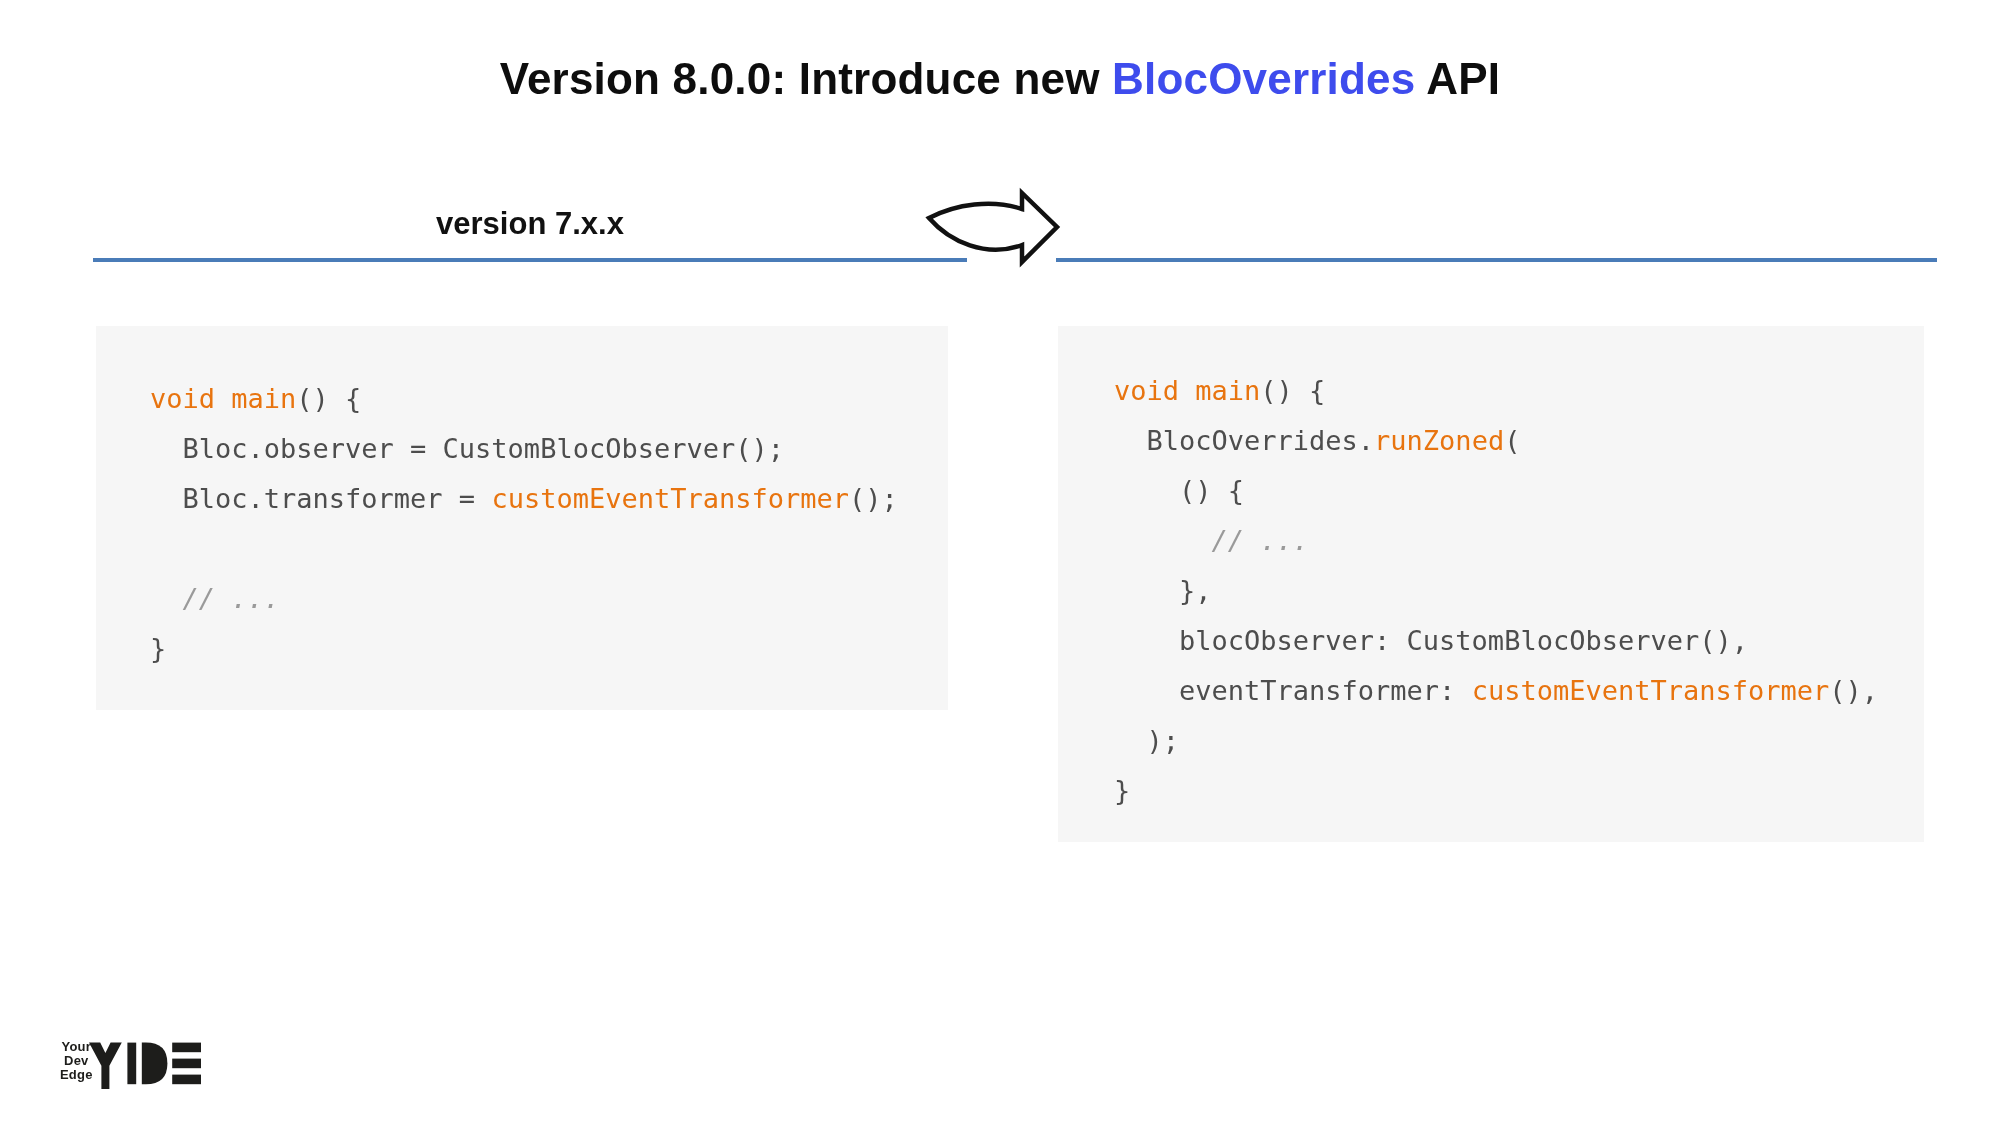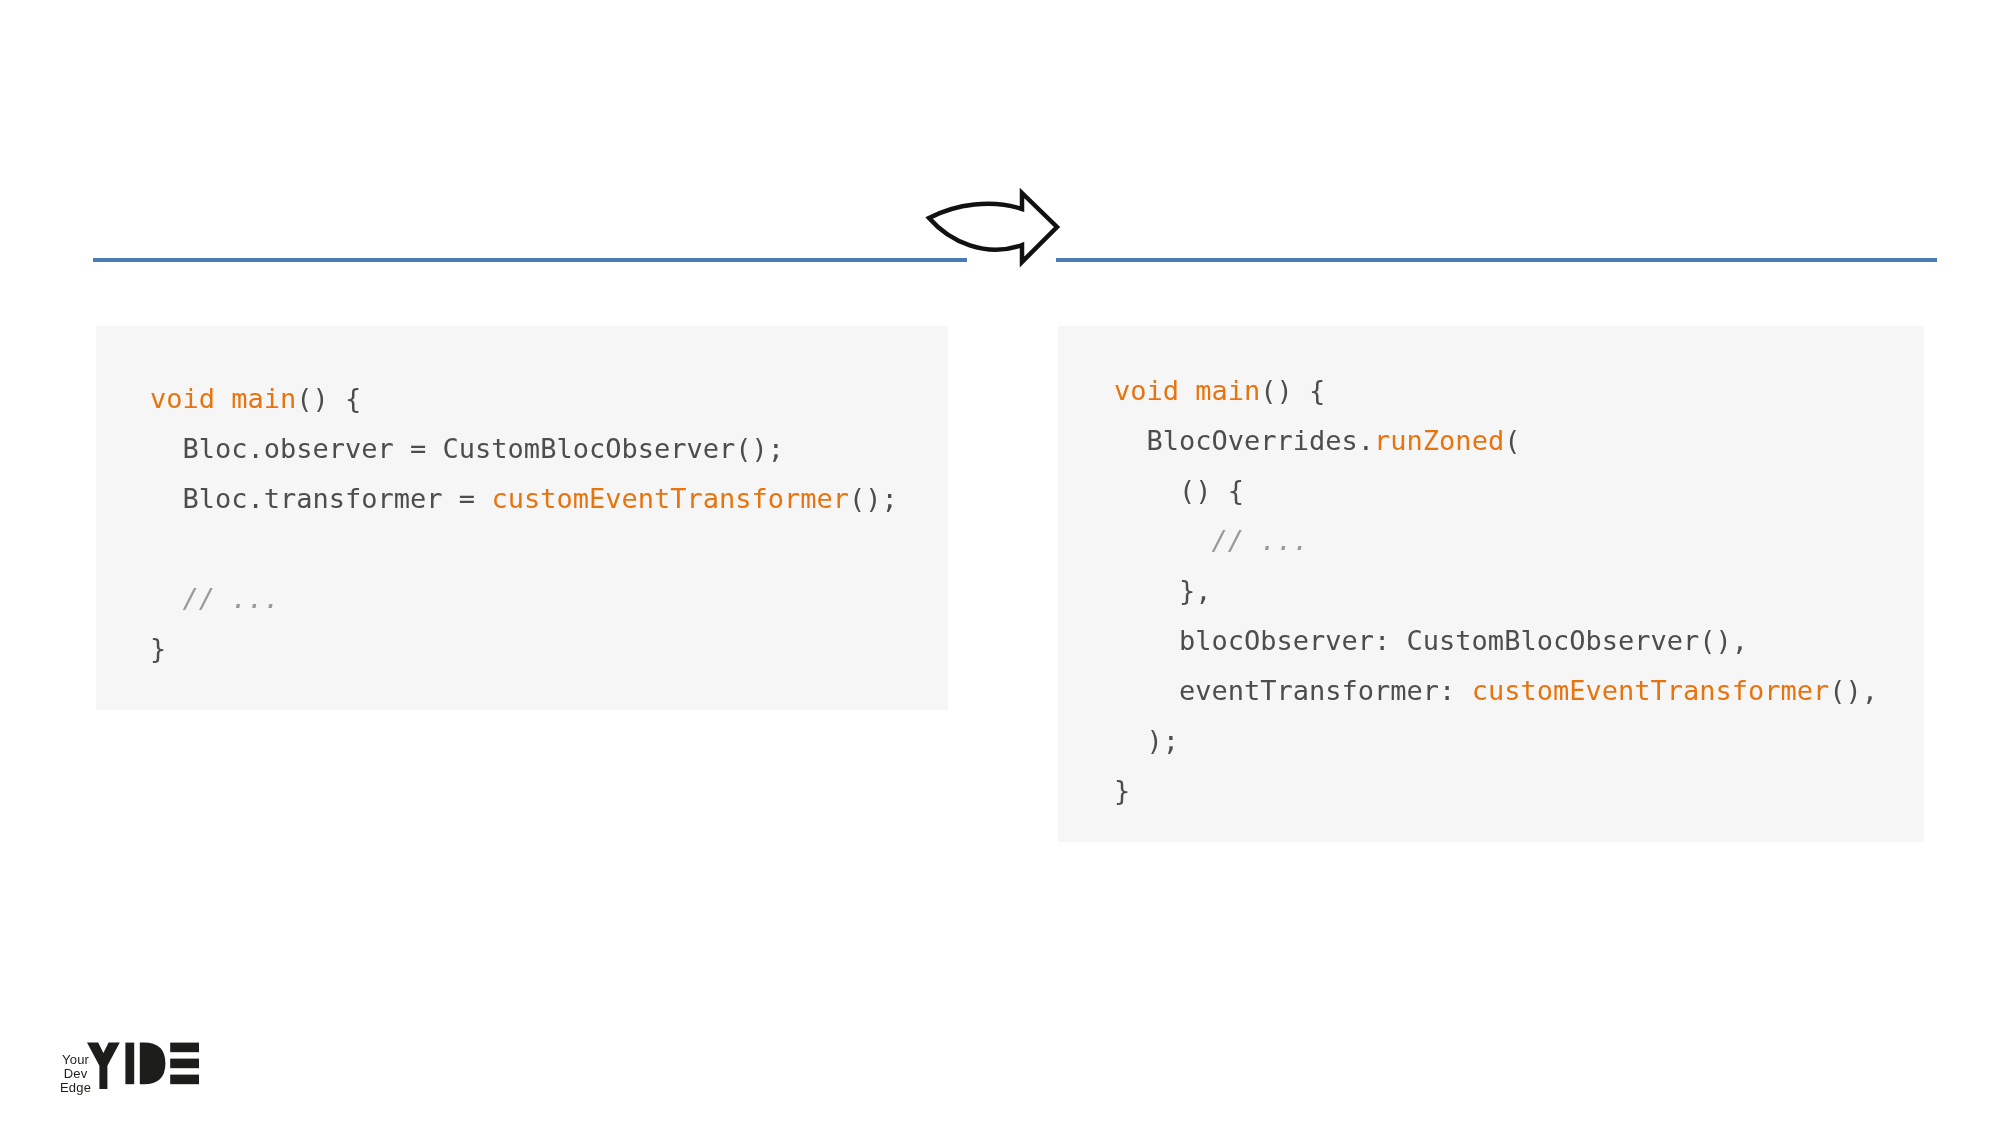--- a/index.html
+++ b/index.html
@@ -61,33 +61,34 @@
   .code .tok-c{color:var(--comment);font-style:italic;}
   .source-url{
     position:absolute;left:135px;top:914px;
     font-size:34px;color:#141414;letter-spacing:0.2px;
   }
   .logo{
     position:absolute;left:60px;top:1040px;
     display:flex;align-items:flex-start;
   }
   .logo-text{
-    margin-top:13px;
     text-align:center;
-    font-size:13px;font-weight:400;color:#1d1d1b;
+    font-size:13px;font-weight:700;color:#1d1d1b;
     line-height:14px;letter-spacing:0.2px;
   }
   .logo-mark{margin-left:-4px;display:block;}
 </style>
 </head>
 <body>
 
 <div class="slide">
 
+  <h1 class="title"><span>Version 8.0.0: Introduce new </span><span class="hl">BlocOverrides</span><span> API</span></h1>
 
+  <div class="col-header left">version 7.x.x</div>
 
   <div class="rule left"></div>
   <div class="rule right"></div>
 
   <svg class="arrow" viewBox="0 0 140 84" xmlns="http://www.w3.org/2000/svg">
     <path d="M 5,32 C 32,18 68,13 98,23 L 98,7 L 133,41 L 98,76 L 98,59 C 62,72 26,56 5,32 Z" fill="#ffffff" stroke="#111111" stroke-width="4.5" stroke-linejoin="miter"></path>
   </svg>
 
   <div class="code-panel left">
     <div class="code"><div class="code-line"><span class="tok-k">void main</span><span class="tok-d">() {</span></div><div class="code-line"><span class="tok-d">  Bloc.observer = CustomBlocObserver();</span></div><div class="code-line"><span class="tok-d">  Bloc.transformer = </span><span class="tok-k">customEventTransformer</span><span class="tok-d">();</span></div><div class="code-line">&nbsp;</div><div class="code-line"><span class="tok-d">  </span><span class="tok-c">// ...</span></div><div class="code-line"><span class="tok-d">}</span></div></div>

